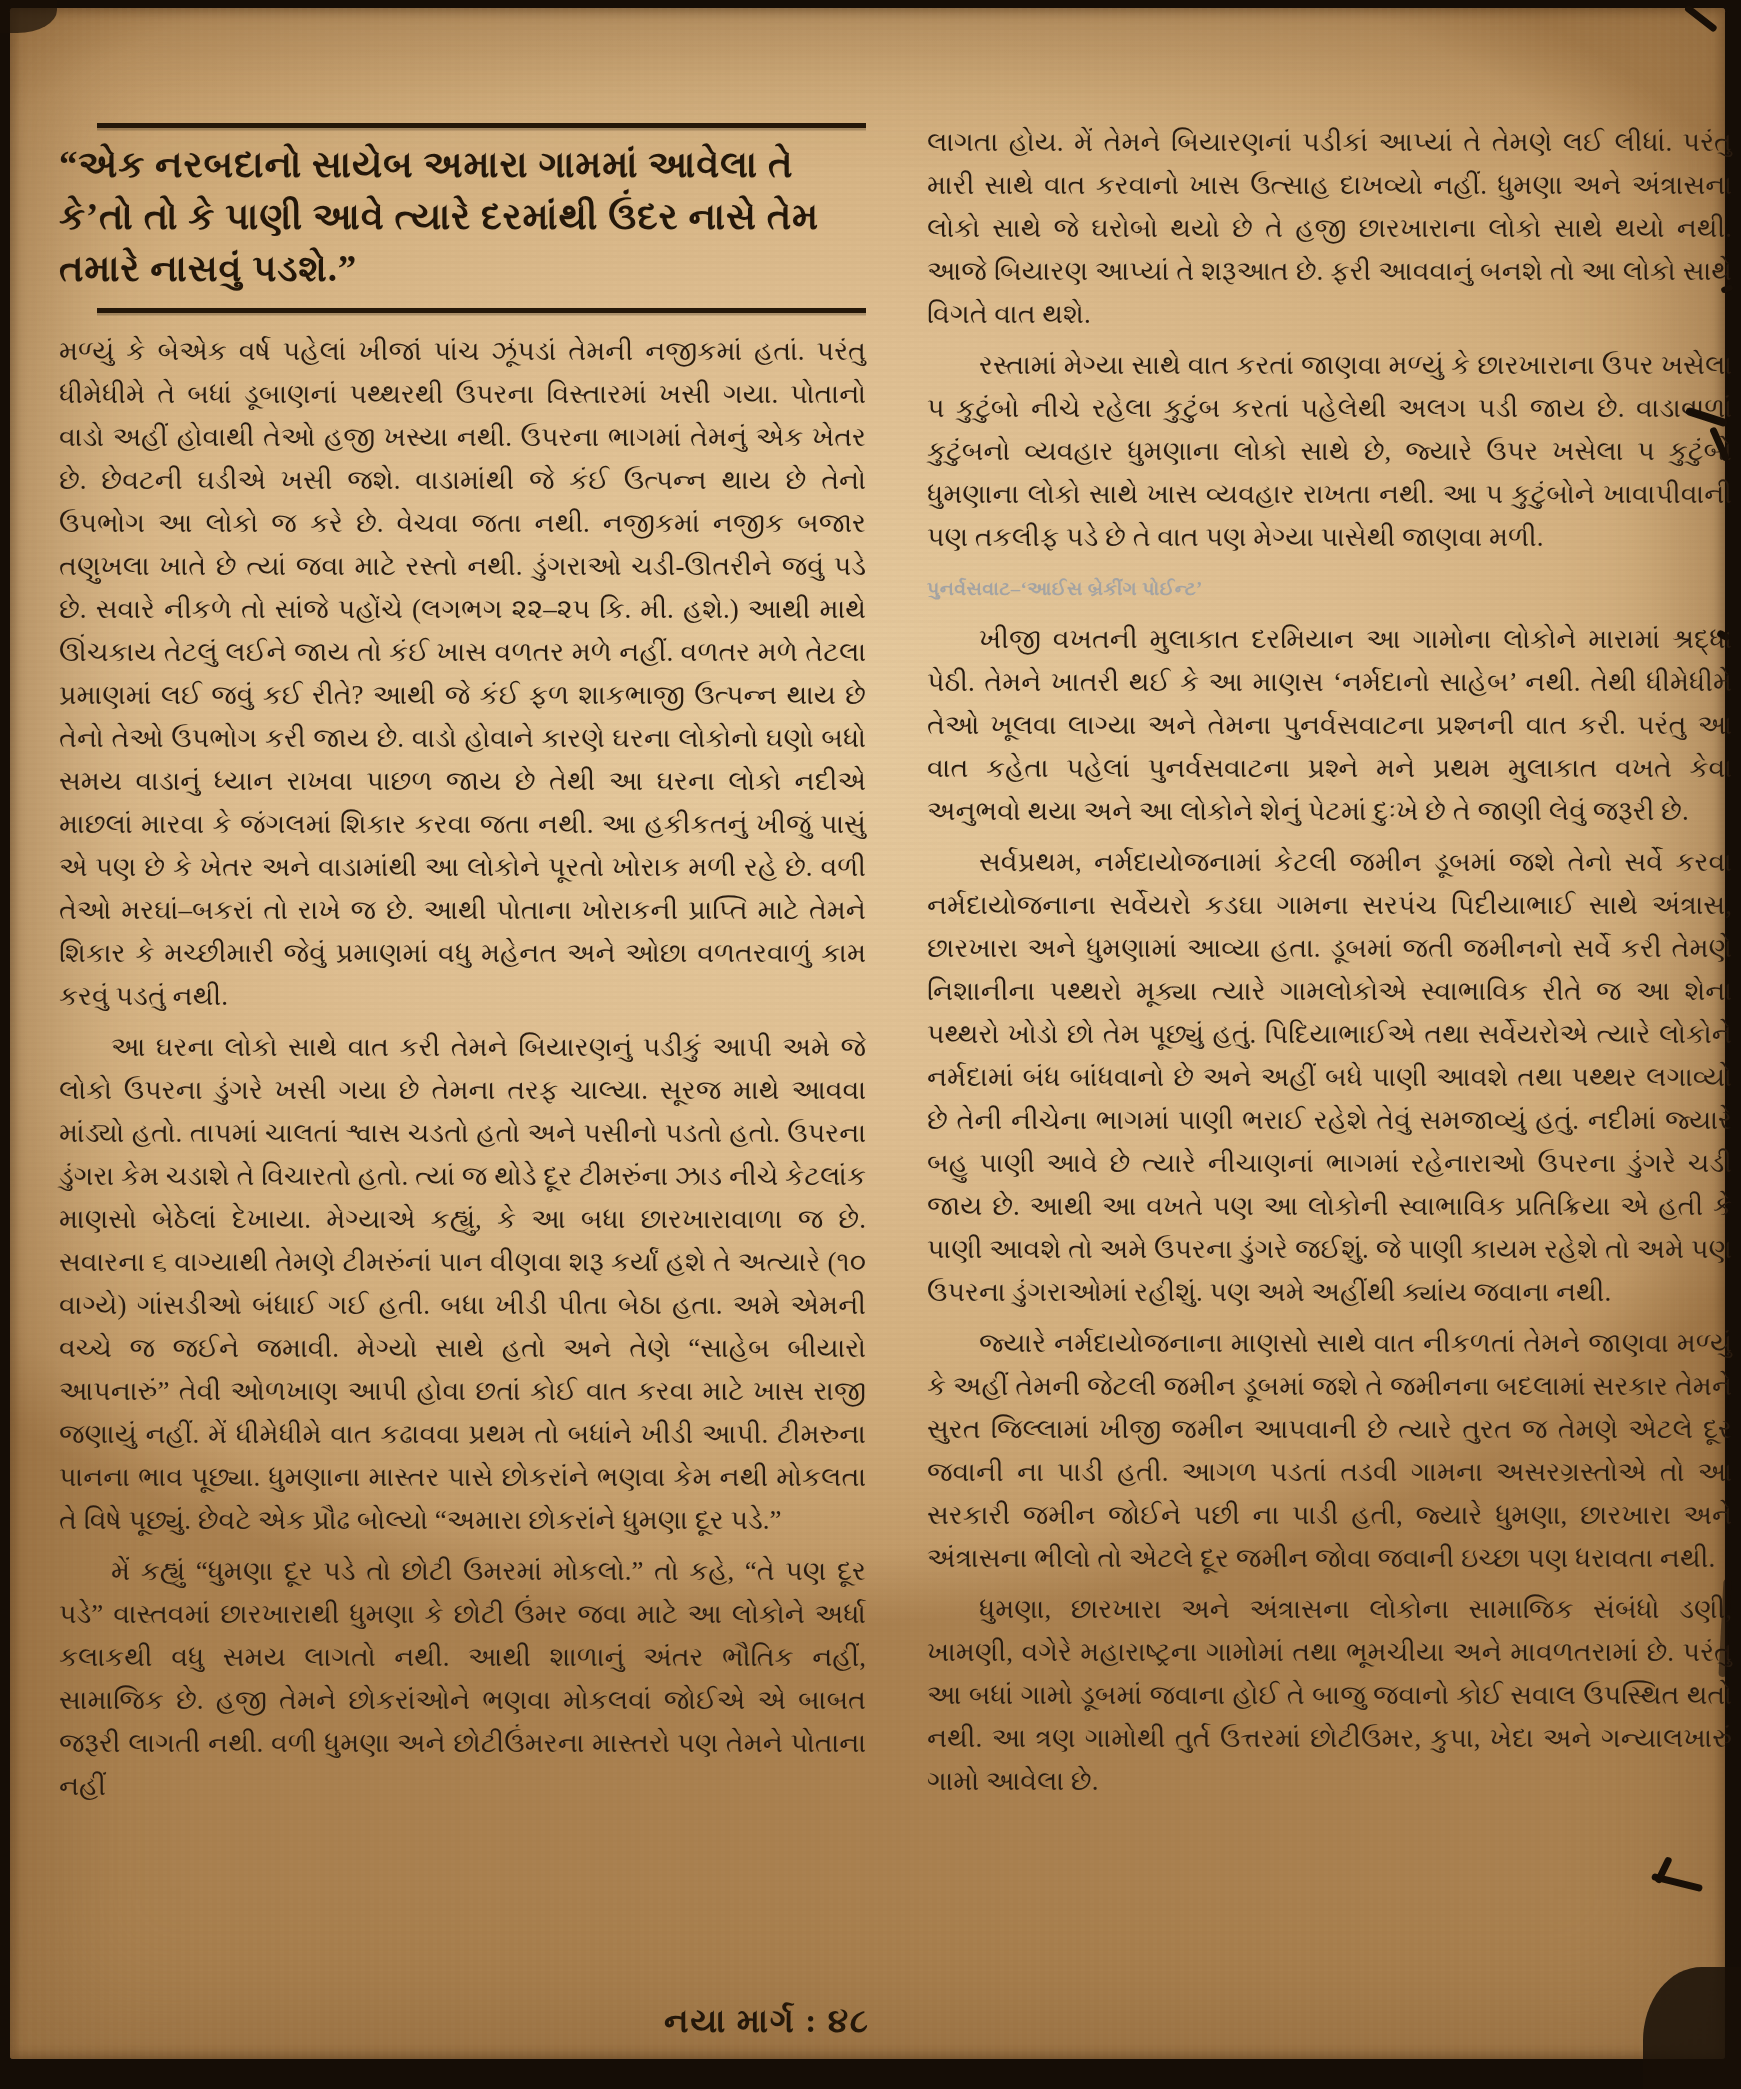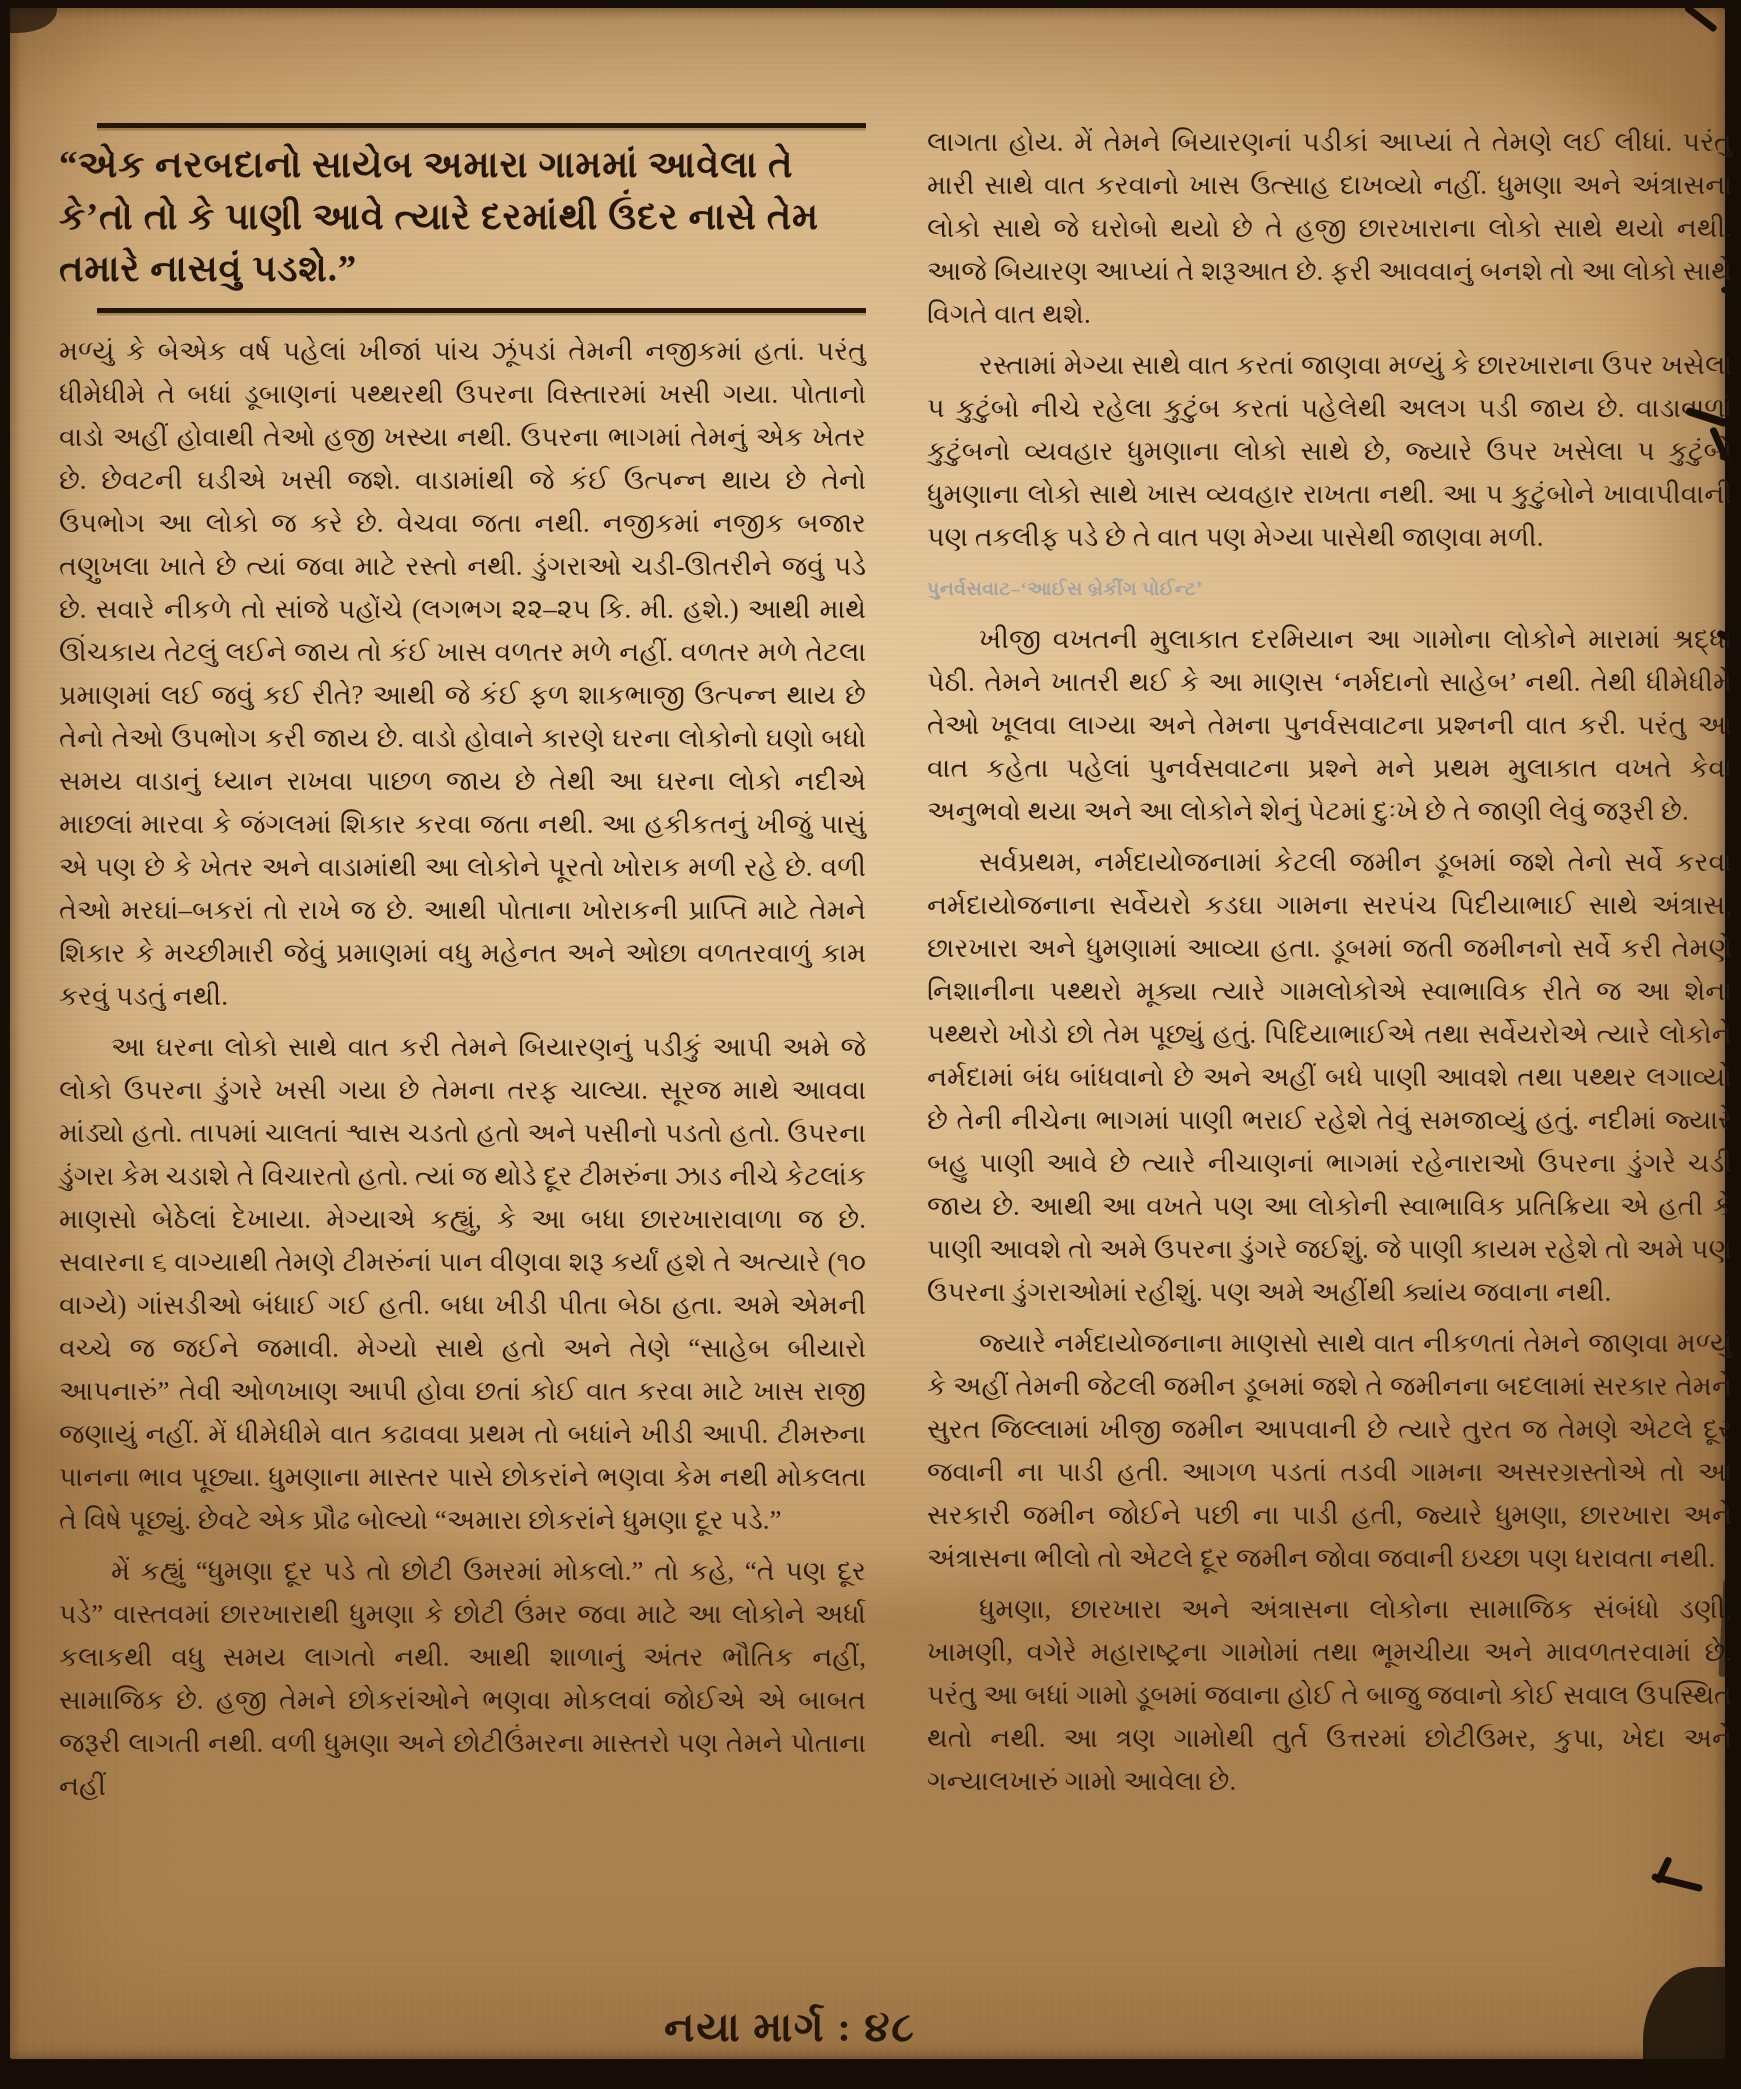--- a/index.html
+++ b/index.html
@@ -38,21 +38,21 @@
   .pullquote .qtext{
     font-size:37px;line-height:52px;font-weight:bold;
     padding-top:11.5px;letter-spacing:0.8px;
   }
   .subhead{
     font-weight:bold;font-size:19px;line-height:44px;color:#a3a3a3;
     margin:1.6px 0 6.5px 0;text-align:left;letter-spacing:0.4px;
   }
   .footer{
     position:absolute;left:664px;top:2003px;
-    font-size:41px;font-weight:bold;color:#241709;letter-spacing:1.6px;
+    font-size:33px;font-weight:bold;color:#241709;letter-spacing:1.6px;
   }
   
   .mark{position:absolute;background:#180f07;pointer-events:none;}
   .tear-right-1{right:13px;top:413px;width:43px;height:8.2px;border-radius:4.9px;transform:rotate(18deg);}
   .tear-right-1b{right:18px;top:426px;width:7.4px;height:36px;border-radius:4.1px;transform:rotate(-24deg);}
   .speck-right-1{right:11.5px;top:632px;width:13px;height:6.5px;border-radius:3.3px;transform:rotate(30deg);}
   .speck-right-2{right:8.2px;top:286px;width:11.5px;height:5.7px;border-radius:3.3px;transform:rotate(-20deg);}
   .tear-right-2{right:38px;top:1879px;width:52px;height:7.4px;border-radius:4.1px;transform:rotate(14deg);}
   .tear-right-2b{right:75px;top:1856px;width:6.5px;height:28px;border-radius:3.3px;transform:rotate(26deg);}
   .corner-top-right{right:21px;top:14.7px;width:38px;height:6.5px;border-radius:3.3px;transform:rotate(38deg);}
@@ -83,21 +83,21 @@
   <p class="indent">મેં કહ્યું “ધુમણા દૂર પડે તો છોટી ઉમરમાં મોકલો.” તો કહે, “તે પણ દૂર પડે” વાસ્તવમાં છારખારાથી ધુમણા કે છોટી ઉંમર જવા માટે આ લોકોને અર્ધા કલાકથી વધુ સમય લાગતો નથી. આથી શાળાનું અંતર ભૌતિક નહીં, સામાજિક છે. હજી તેમને છોકરાંઓને ભણવા મોકલવાં જોઈએ એ બાબત જરૂરી લાગતી નથી. વળી ધુમણા અને છોટીઉંમરના માસ્તરો પણ તેમને પોતાના નહીં</p>
 </div>
 
 <div class="col" id="right-col">
   <p>લાગતા હોય. મેં તેમને બિયારણનાં પડીકાં આપ્યાં તે તેમણે લઈ લીધાં. પરંતુ મારી સાથે વાત કરવાનો ખાસ ઉત્સાહ દાખવ્યો નહીં. ધુમણા અને અંત્રાસના લોકો સાથે જે ઘરોબો થયો છે તે હજી છારખારાના લોકો સાથે થયો નથી. આજે બિયારણ આપ્યાં તે શરૂઆત છે. ફરી આવવાનું બનશે તો આ લોકો સાથે વિગતે વાત થશે.</p>
   <p class="indent">રસ્તામાં મેગ્યા સાથે વાત કરતાં જાણવા મળ્યું કે છારખારાના ઉપર ખસેલા પ કુટુંબો નીચે રહેલા કુટુંબ કરતાં પહેલેથી અલગ પડી જાય છે. વાડાવાળાં કુટુંબનો વ્યવહાર ધુમણાના લોકો સાથે છે, જ્યારે ઉપર ખસેલા પ કુટુંબો ધુમણાના લોકો સાથે ખાસ વ્યવહાર રાખતા નથી. આ પ કુટુંબોને ખાવાપીવાની પણ તકલીફ પડે છે તે વાત પણ મેગ્યા પાસેથી જાણવા મળી.</p>
   <div class="subhead">પુનર્વસવાટ–‘આઈસ બ્રેકીંગ પોઈન્ટ’</div>
   <p class="indent">ખીજી વખતની મુલાકાત દરમિયાન આ ગામોના લોકોને મારામાં શ્રદ્ધા પેઠી. તેમને ખાતરી થઈ કે આ માણસ ‘નર્મદાનો સાહેબ’ નથી. તેથી ધીમેધીમે તેઓ ખૂલવા લાગ્યા અને તેમના પુનર્વસવાટના પ્રશ્નની વાત કરી. પરંતુ આ વાત કહેતા પહેલાં પુનર્વસવાટના પ્રશ્ને મને પ્રથમ મુલાકાત વખતે કેવા અનુભવો થયા અને આ લોકોને શેનું પેટમાં દુઃખે છે તે જાણી લેવું જરૂરી છે.</p>
   <p class="indent">સર્વપ્રથમ, નર્મદાયોજનામાં કેટલી જમીન ડૂબમાં જશે તેનો સર્વે કરવા નર્મદાયોજનાના સર્વેયરો કડઘા ગામના સરપંચ પિદીયાભાઈ સાથે અંત્રાસ, છારખારા અને ધુમણામાં આવ્યા હતા. ડૂબમાં જતી જમીનનો સર્વે કરી તેમણે નિશાનીના પથ્થરો મૂક્યા ત્યારે ગામલોકોએ સ્વાભાવિક રીતે જ આ શેના પથ્થરો ખોડો છો તેમ પૂછ્યું હતું. પિદિયાભાઈએ તથા સર્વેયરોએ ત્યારે લોકોને નર્મદામાં બંધ બાંધવાનો છે અને અહીં બધે પાણી આવશે તથા પથ્થર લગાવ્યો છે તેની નીચેના ભાગમાં પાણી ભરાઈ રહેશે તેવું સમજાવ્યું હતું. નદીમાં જ્યારે બહુ પાણી આવે છે ત્યારે નીચાણનાં ભાગમાં રહેનારાઓ ઉપરના ડુંગરે ચડી જાય છે. આથી આ વખતે પણ આ લોકોની સ્વાભાવિક પ્રતિક્રિયા એ હતી કે પાણી આવશે તો અમે ઉપરના ડુંગરે જઈશું. જે પાણી કાયમ રહેશે તો અમે પણ ઉપરના ડુંગરાઓમાં રહીશું. પણ અમે અહીંથી ક્યાંય જવાના નથી.</p>
   <p class="indent">જ્યારે નર્મદાયોજનાના માણસો સાથે વાત નીકળતાં તેમને જાણવા મળ્યું કે અહીં તેમની જેટલી જમીન ડૂબમાં જશે તે જમીનના બદલામાં સરકાર તેમને સુરત જિલ્લામાં ખીજી જમીન આપવાની છે ત્યારે તુરત જ તેમણે એટલે દૂર જવાની ના પાડી હતી. આગળ પડતાં તડવી ગામના અસરગ્રસ્તોએ તો આ સરકારી જમીન જોઈને પછી ના પાડી હતી, જ્યારે ધુમણા, છારખારા અને અંત્રાસના ભીલો તો એટલે દૂર જમીન જોવા જવાની ઇચ્છા પણ ધરાવતા નથી.</p>
-  <p class="indent">ધુમણા, છારખારા અને અંત્રાસના લોકોના સામાજિક સંબંધો ડણી, ખામણી, વગેરે મહારાષ્ટ્રના ગામોમાં તથા ભૂમચીયા અને માવળતરવામાં છે. પરંતુ આ બધાં ગામો ડૂબમાં જવાના હોઈ તે બાજુ જવાનો કોઈ સવાલ ઉપસ્થિત થતો નથી. આ ત્રણ ગામોથી તુર્ત ઉત્તરમાં છોટીઉમર, કુપા, ખેદા અને ગન્યાલખારું ગામો આવેલા છે.</p>
+  <p class="indent">ધુમણા, છારખારા અને અંત્રાસના લોકોના સામાજિક સંબંધો ડણી, ખામણી, વગેરે મહારાષ્ટ્રના ગામોમાં તથા ભૂમચીયા અને માવળતરામાં છે. પરંતુ આ બધાં ગામો ડૂબમાં જવાના હોઈ તે બાજુ જવાનો કોઈ સવાલ ઉપસ્થિત થતો નથી. આ ત્રણ ગામોથી તુર્ત ઉત્તરમાં છોટીઉમર, કુપા, ખેદા અને ગન્યાલખારું ગામો આવેલા છે.</p>
 </div>
 
 <div class="footer">નયા માર્ગ : ૪૮</div>
 
 <div class="mark corner-top-right"></div>
 <div class="mark speck-right-2"></div>
 <div class="mark tear-right-1"></div>
 <div class="mark tear-right-1b"></div>
 <div class="mark speck-right-1"></div>
 <div class="mark fold-right-mid"></div>

